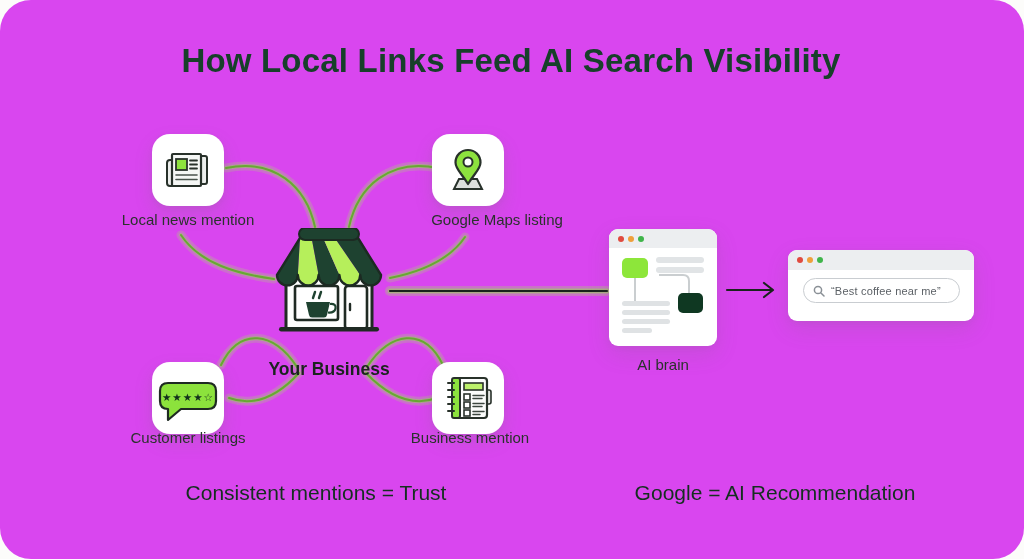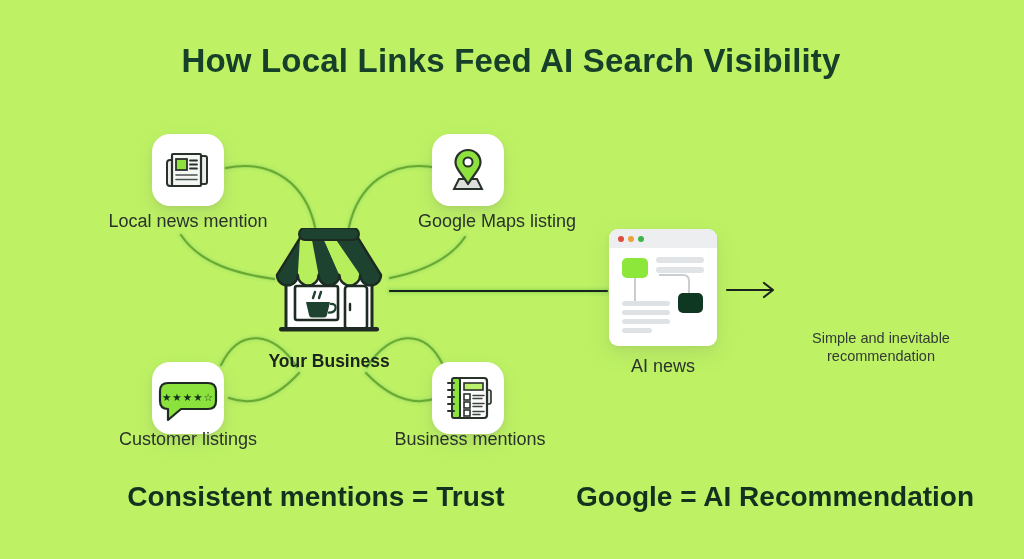--- a/index.html
+++ b/index.html
@@ -1,23 +1,23 @@
 <!DOCTYPE html>
 <html><head>
 <meta charset="utf-8">
 <style>
   html,body{margin:0;padding:0;background:#fcfcfa;}
-  .stage{position:relative;width:1024px;height:559px;background:#bef264;overflow:hidden;
-         font-family:"Liberation Sans",sans-serif;}
+  .stage{position:relative;width:1024px;height:559px;background:#d946ef;overflow:hidden;
+         font-family:"Liberation Sans",sans-serif;border-radius:31px;}
   .abs{position:absolute;}
   .ctr{transform:translateX(-50%);white-space:nowrap;}
   .title{font-size:33px;font-weight:700;color:#17402a;letter-spacing:.2px;}
-  .node-label{font-size:18px;color:#2a322c;}
+  .node-label{font-size:15px;color:#2a322c;}
   .hub-label{font-size:17.5px;font-weight:700;color:#1b241e;}
-  .caption{font-size:28px;font-weight:700;color:#14301f;}
+  .caption{font-size:21px;font-weight:400;color:#14301f;}
   .reco-label{font-size:14.5px;color:#333b35;line-height:18px;text-align:center;}
   .card{position:absolute;width:72px;height:72px;background:#ffffff;border-radius:18px;
         box-shadow:0 8px 18px rgba(110,120,110,.18),0 2px 4px rgba(110,120,110,.10);
         display:flex;align-items:center;justify-content:center;}
   .window{position:absolute;background:#ffffff;border-radius:9px;
           box-shadow:0 8px 22px rgba(100,110,100,.16),0 2px 5px rgba(100,110,100,.08);}
   .win-header{position:absolute;left:0;top:0;right:0;background:#eceef0;
               border-radius:9px 9px 0 0;display:flex;align-items:center;gap:4px;padding-left:9px;}
   .dot{width:6px;height:6px;border-radius:50%;}
   .search-pill{position:absolute;left:15px;top:28px;width:157px;height:25px;border:1.4px solid #c9cdd1;
@@ -193,27 +193,37 @@
       <rect x="69" y="45" width="25" height="20" rx="5" fill="#0f3822"></rect>
       <g fill="#dfe2e4">
         <rect x="13" y="53" width="48" height="5" rx="2.5"></rect>
         <rect x="13" y="62" width="48" height="5" rx="2.5"></rect>
         <rect x="13" y="71" width="48" height="5" rx="2.5"></rect>
         <rect x="13" y="80" width="30" height="5" rx="2.5"></rect>
       </g>
     </svg>
   </div>
 
+  <div class="window" style="left:788px;top:250px;width:186px;height:71px;z-index:2">
+    <div class="win-header" style="height:20px">
+      <span class="dot" style="background:#e04b3f"></span>
+      <span class="dot" style="background:#efa03b"></span>
+      <span class="dot" style="background:#3fb54a"></span>
+    </div>
+    <div class="search-pill">
+      <svg width="12" height="12" viewBox="0 0 12 12">
+        <circle cx="5" cy="5" r="3.6" fill="none" stroke="#8a9096" stroke-width="1.5"></circle>
+        <path d="M 8 8 L 11 11" stroke="#8a9096" stroke-width="1.5" stroke-linecap="round"></path>
+      </svg>
+      <span class="search-text">“Best coffee near me”</span>
+    </div>
+  </div>
 
   <div class="abs ctr node-label" style="left:188px;top:211px;z-index:3">Local news mention</div>
   <div class="abs ctr node-label" style="left:497px;top:211px;z-index:3">Google Maps listing</div>
   <div class="abs ctr node-label" style="left:188px;top:429px;z-index:3">Customer listings</div>
-  <div class="abs ctr node-label" style="left:470px;top:429px;z-index:3">Business mentions</div>
-  <div class="abs ctr hub-label" style="left:329px;top:351px;z-index:3">Your Business</div>
-  <div class="abs ctr node-label" style="left:663px;top:356px;z-index:3">AI news</div>
-  <div class="abs ctr reco-label" style="left:881px;top:329px;z-index:3">
-    <div>Simple and inevitable</div>
-    <div>recommendation</div>
-  </div>
+  <div class="abs ctr node-label" style="left:470px;top:429px;z-index:3">Business mention</div>
+  <div class="abs ctr hub-label" style="left:329px;top:359px;z-index:3">Your Business</div>
+  <div class="abs ctr node-label" style="left:663px;top:356px;z-index:3">AI brain</div>
   <div class="abs ctr caption" style="left:316px;top:481px;z-index:3">Consistent mentions = Trust</div>
   <div class="abs ctr caption" style="left:775px;top:481px;z-index:3">Google = AI Recommendation</div>
 
 </div>
 
 </body></html>

